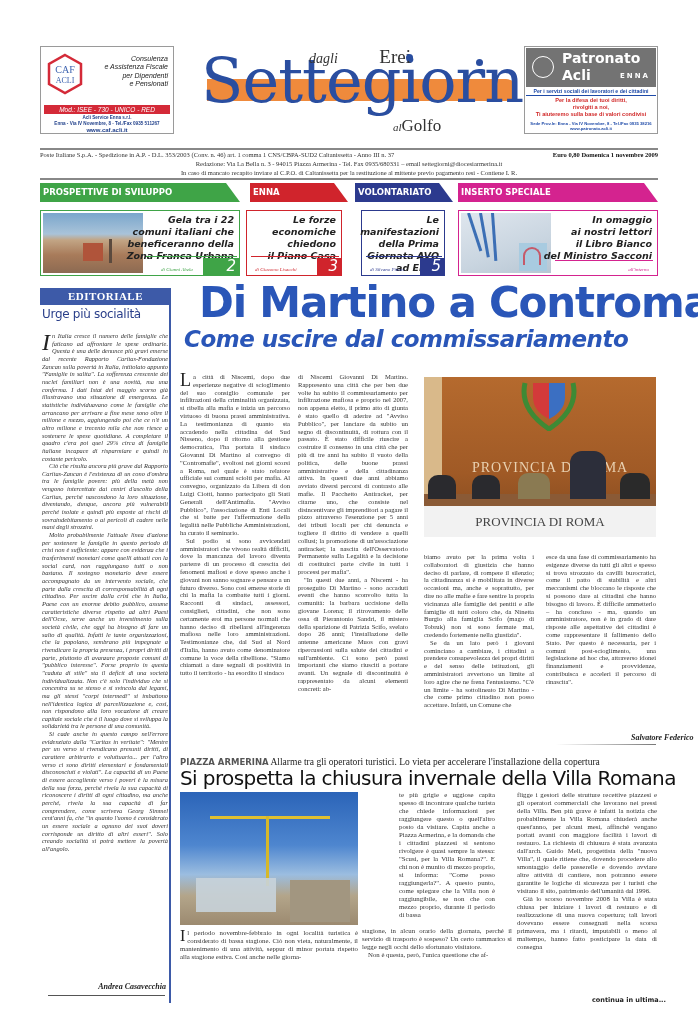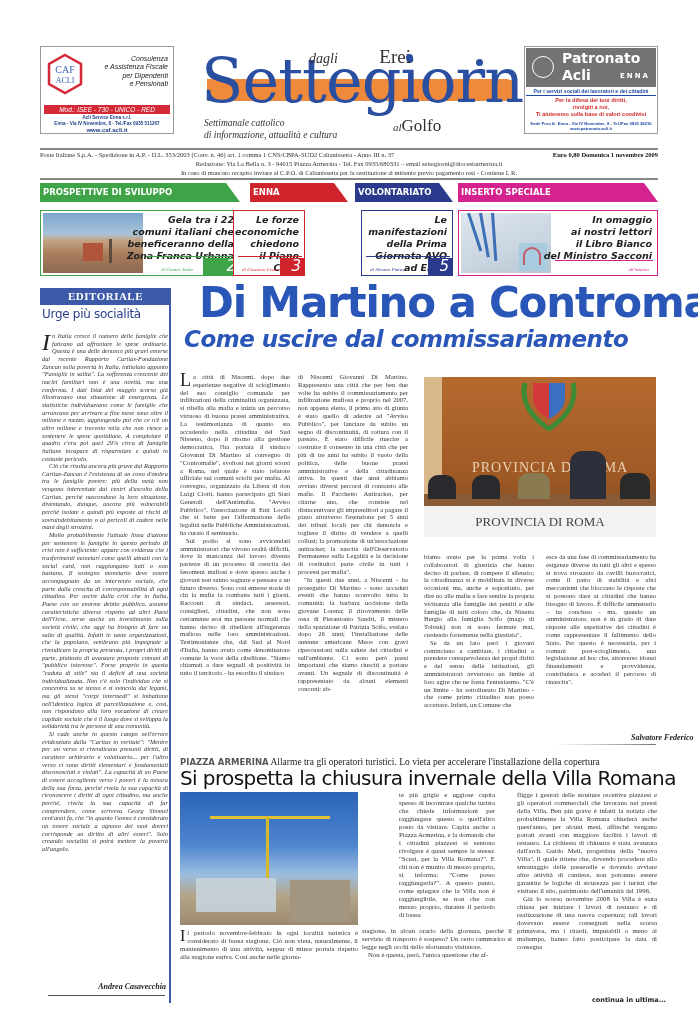--- a/index.html
+++ b/index.html
@@ -96,24 +96,20 @@
   </div>
 </div>
 
 <div class="logo">
   <div class="band"></div>
   <div class="sette"><span>Sette</span><span>giorni</span></div>
   <div class="dagli"><span>dagli</span> <b>Erei</b></div>
   <div class="dot" style="left:209px; top:14px;"></div>
   <div class="dot" style="left:279px; top:19px;"></div>
   <div class="golfo"><i>al</i><span>Golfo</span></div>
-  <div class="tagline">
-    <div>Settimanale cattolico</div>
-    <div>di informazione, attualità e cultura</div>
-  </div>
 </div>
 
 <div class="pat-ad">
   <div class="pat-top">
     <div class="pat-emblem"></div>
     <div class="pat-title">
       <div>Patronato</div>
       <div>Acli</div>
     </div>
     <div class="pat-enna">ENNA</div>
@@ -152,34 +148,34 @@
       <div>comuni italiani che</div>
       <div>beneficeranno della</div>
       <div>Zona Franca Urbana</div>
   </div>
   <div class="sep" style="left:105px; right:2px; background:#3fa447;"></div>
   <div class="byline" style="left:120px; color:#3fa447;">di Gianni Abela</div>
   <div class="pagenum" style="background:#3fa447; width:36px;">2</div>
 </div>
 
 <div class="teaser-tab" style="left:250px; width:98px; background:#d0242c;">ENNA</div>
-<div class="teaser" style="left:233px; width:72px; border-color:#d0242c;padding-left:38px;">
+<div class="teaser" style="left:246px; width:96px; border-color:#d0242c;padding-left:38px;">
   <div class="headline">
     <div>Le forze</div>
       <div>economiche</div>
       <div>chiedono</div>
       <div>il Piano Casa</div>
   </div>
   <div class="sep" style="left:4px; right:2px; background:#d0242c;"></div>
   <div class="byline" style="left:8px; color:#d0242c;">di Giacomo Lisacchi</div>
   <div class="pagenum" style="background:#d0242c; width:24px;">3</div>
 </div>
 
 <div class="teaser-tab" style="left:355px; width:98px; background:#2c3a8e;">VOLONTARIATO</div>
-<div class="teaser" style="left:361px; width:92px; border-color:#2c3a8e;">
+<div class="teaser" style="left:361px; width:84px; border-color:#2c3a8e;">
   <div class="headline">
     <div>Le manifestazioni</div>
       <div>della Prima</div>
       <div>Giornata AVO</div>
       <div>ad Enna</div>
   </div>
   <div class="sep" style="left:4px; right:2px; background:#2c3a8e;"></div>
   <div class="byline" style="left:8px; color:#2c3a8e;">di Silvano Pintus</div>
   <div class="pagenum" style="background:#2c3a8e; width:24px;">5</div>
 </div>

